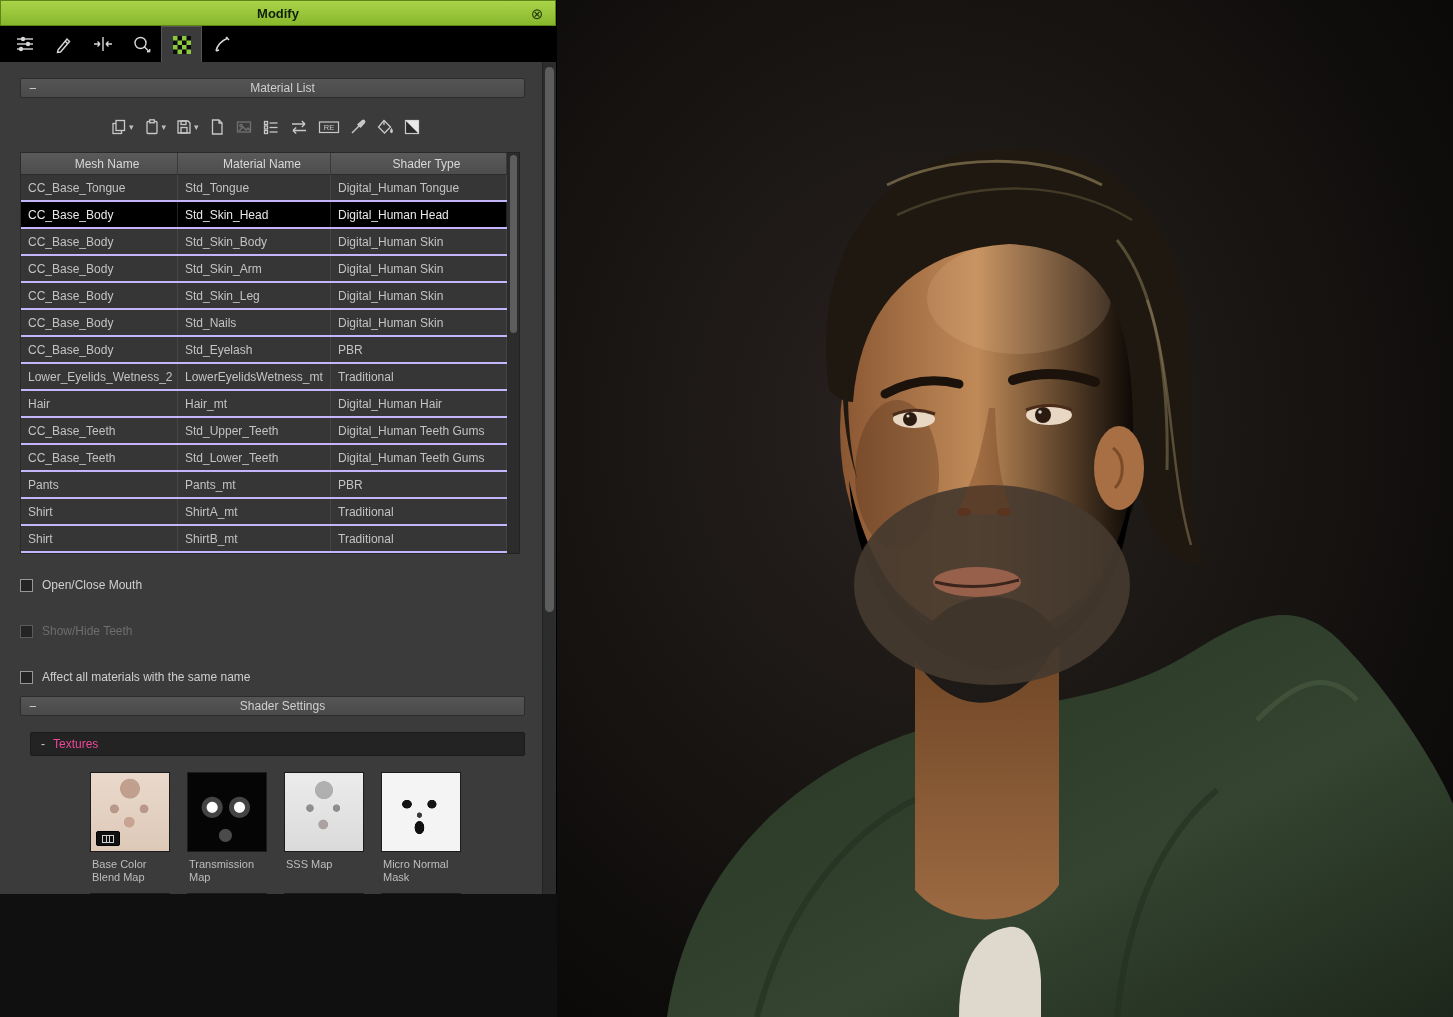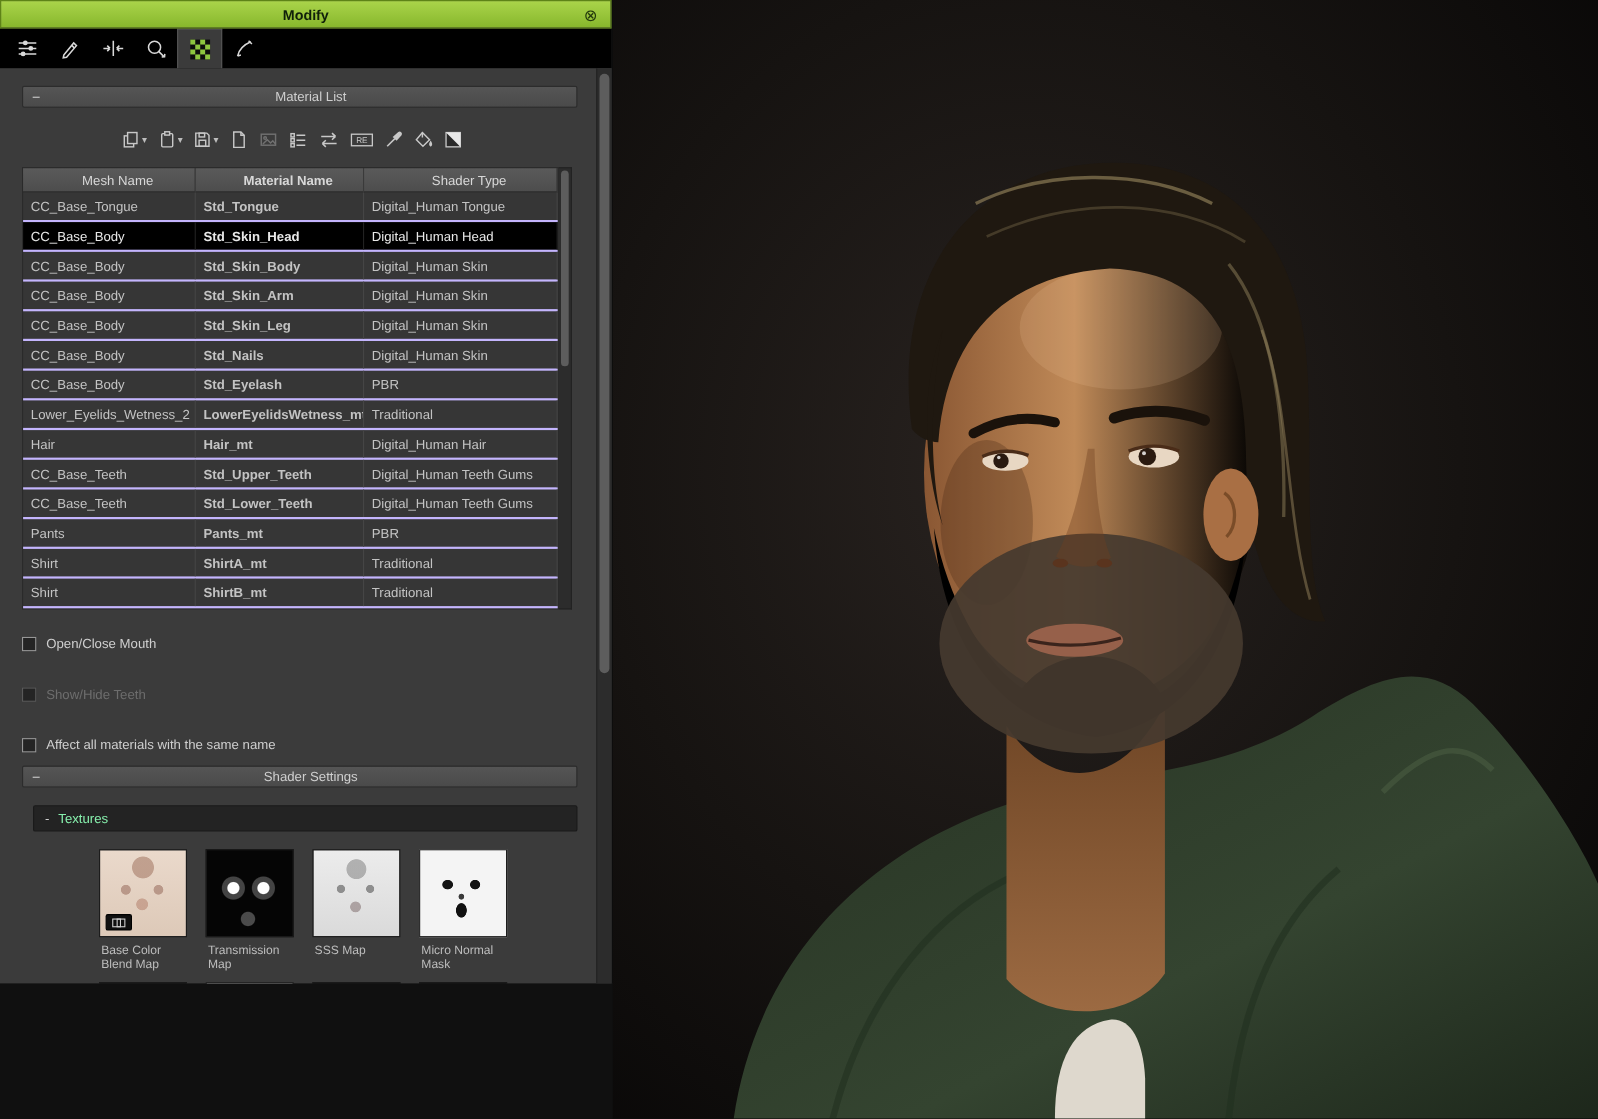--- a/index.html
+++ b/index.html
@@ -31,42 +31,42 @@
   .icon-btn.disabled{opacity:.38;cursor:default;}
   .icon-btn svg{display:block;}
 
   
   .mat-table{margin-top:10px;width:500px;display:flex;}
   .tgrid{width:486px;border:1px solid #2a2a2a;background:#363636;}
   .thead{display:flex;height:22px;}
   .thead .hcell{background:linear-gradient(#5a5a5a,#4d4d4d);border-right:1px solid #3a3a3a;border-bottom:1px solid #2c2c2c;color:#d8d8d8;font-size:12px;display:flex;align-items:center;justify-content:center;box-sizing:border-box;padding-left:16px;}
   .trow{display:flex;height:25px;border-bottom:2px solid #c4b5fd;cursor:pointer;}
   .trow .cell{border-right:1px solid #454545;color:#c3c3c3;font-size:12px;display:flex;align-items:center;padding-left:7px;box-sizing:border-box;white-space:nowrap;overflow:hidden;}
-  .c1{width:157px;} .c2{width:153px;font-weight:bold;} .c3{width:176px;}
+  .c1{width:157px;} .c2{width:153px;} .c3{width:176px;}
   .trow.selected{background:#000;}
   .trow.selected .cell{color:#e8e8e8;border-right-color:#222;}
 
   .tscroll{width:14px;background:#2c2c2c;border:1px solid #222;border-left:none;position:relative;box-sizing:border-box;}
   .tscroll .sthumb{position:absolute;left:2px;right:2px;top:2px;height:178px;background:#5d5d5d;border-radius:4px;}
 
   
   .opts{margin-top:14px;}
   .opt-row{display:flex;align-items:center;height:30px;gap:9px;cursor:pointer;margin-top:16px;}
   .cbox{width:13px;height:13px;background:#242424;border:1px solid #979797;box-sizing:border-box;}
   .opt-label{font-size:12px;color:#cfcfcf;}
   .opt-row.disabled{cursor:default;}
   .opt-row.disabled .cbox{border-color:#5a5a5a;}
   .opt-row.disabled .opt-label{color:#6d6d6d;}
 
   .shader-header{margin-top:4px;}
 
   
   .tex-bar{margin:16px 0 0 10px;width:495px;height:24px;background:#232323;border:1px solid #1a1a1a;box-sizing:border-box;display:flex;align-items:center;padding-left:10px;gap:8px;border-radius:2px;}
   .tex-bar .dash{color:#cfcfcf;font-size:12px;cursor:pointer;}
-  .tex-bar .tex-title{color:#86efac;font-size:12px;}
+  .tex-bar .tex-title{color:#ec4899;font-size:12px;}
 
   .tex-grid{margin:16px 0 0 70px;display:grid;grid-template-columns:repeat(4,80px);column-gap:17px;grid-auto-rows:121px;}
   .tile{width:80px;cursor:pointer;}
   .thumb{width:78px;height:78px;border:1px solid #1c1c1c;position:relative;box-sizing:content-box;}
   .tile.selected .thumb{border:2px solid #8dc63f;width:76px;height:76px;}
   .tile-label{margin-top:6px;font-size:11px;line-height:13px;color:#bdbdbd;padding-left:2px;}
 
   .thumb.base-color{background:
     radial-gradient(circle at 50% 20%, rgba(160,115,95,.55) 0 13%, transparent 14%),
     radial-gradient(circle at 30% 46%, rgba(150,105,90,.55) 0 6%, transparent 7%),

